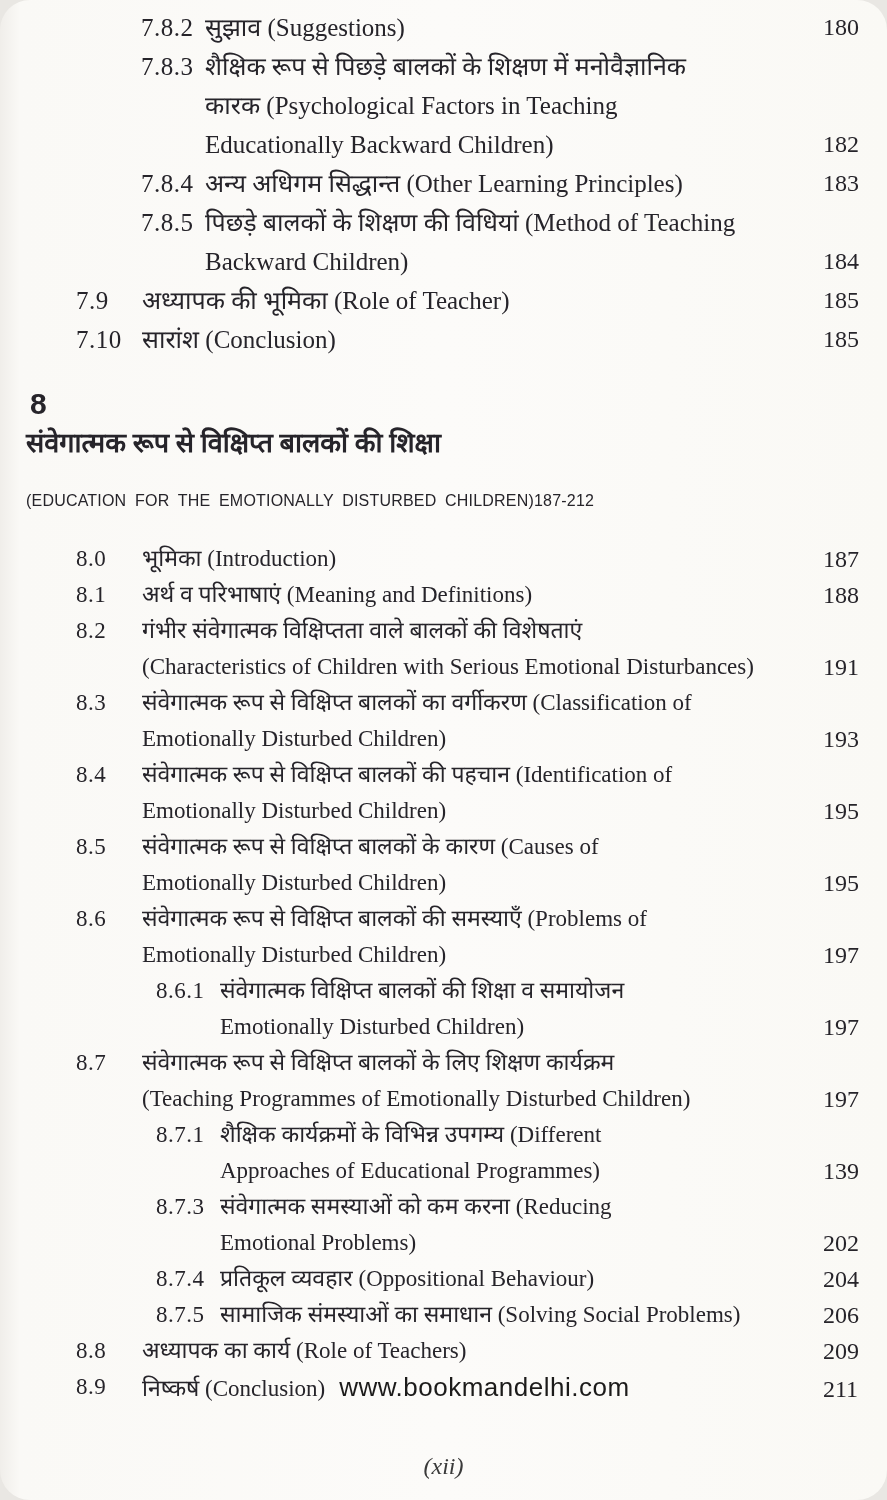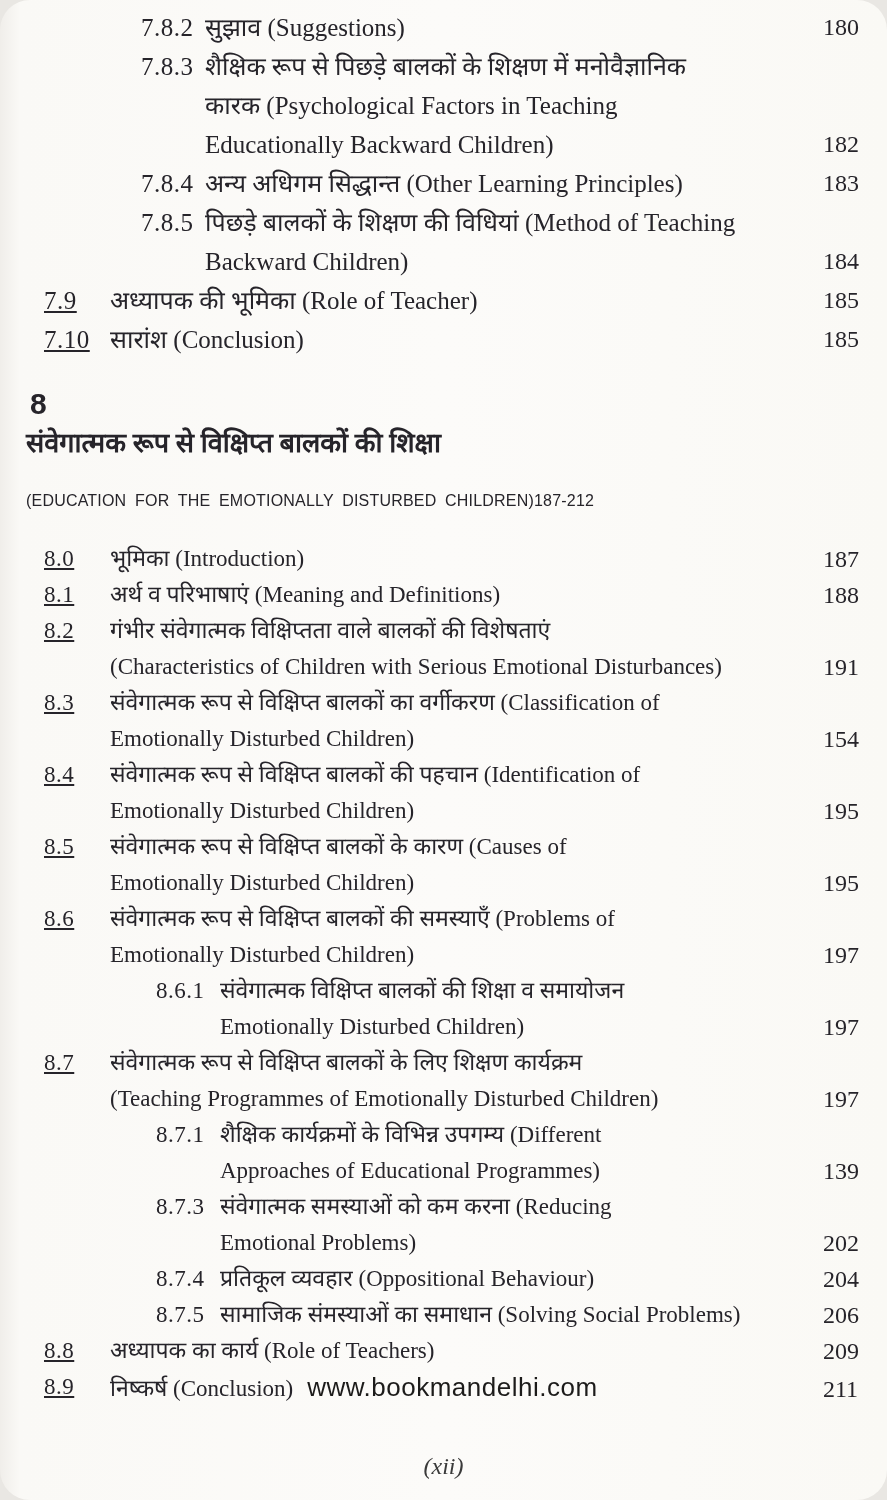--- a/index.html
+++ b/index.html
@@ -20,21 +20,21 @@
   }
   .toc-list { width: 100%; }
   .row {
     display: flex;
     align-items: flex-start;
     padding-right: 12px;
   }
   .sec7 .row { font-size: 25px; line-height: 39px; }
   .sec8 .row { font-size: 23px; line-height: 36px; }
   .num { flex: none; letter-spacing: 0.5px; }
-  .level1 .num { margin-left: 44px; width: 66px; text-decoration: underline; }
+  .level1 .num { margin-left: 76px; width: 66px; }
   .sec7 .level2 .num { margin-left: 141px; width: 64px; }
   .sec8 .level2 .num { margin-left: 156px; width: 64px; }
   .lines { flex: 1 1 auto; min-width: 0; overflow: hidden; }
   .line { white-space: nowrap; }
   .pg {
     flex: none; width: 52px;
     text-align: left;
     align-self: flex-end;
     font-size: 24px;
   }
@@ -160,21 +160,21 @@
           <div class="line"><span>(Characteristics of Children with Serious Emotional Disturbances)</span></div>
         </div>
         <span class="pg">191</span>
       </div>
       <div class="row level1">
         <span class="num">8.3</span>
         <div class="lines">
           <div class="line"><span>संवेगात्मक रूप से विक्षिप्त बालकों का वर्गीकरण  (Classification of</span></div>
           <div class="line"><span>Emotionally Disturbed Children)</span></div>
         </div>
-        <span class="pg">154</span>
+        <span class="pg">193</span>
       </div>
       <div class="row level1">
         <span class="num">8.4</span>
         <div class="lines">
           <div class="line"><span>संवेगात्मक रूप से विक्षिप्त बालकों की पहचान (Identification of</span></div>
           <div class="line"><span>Emotionally Disturbed Children)</span></div>
         </div>
         <span class="pg">195</span>
       </div>
       <div class="row level1">

